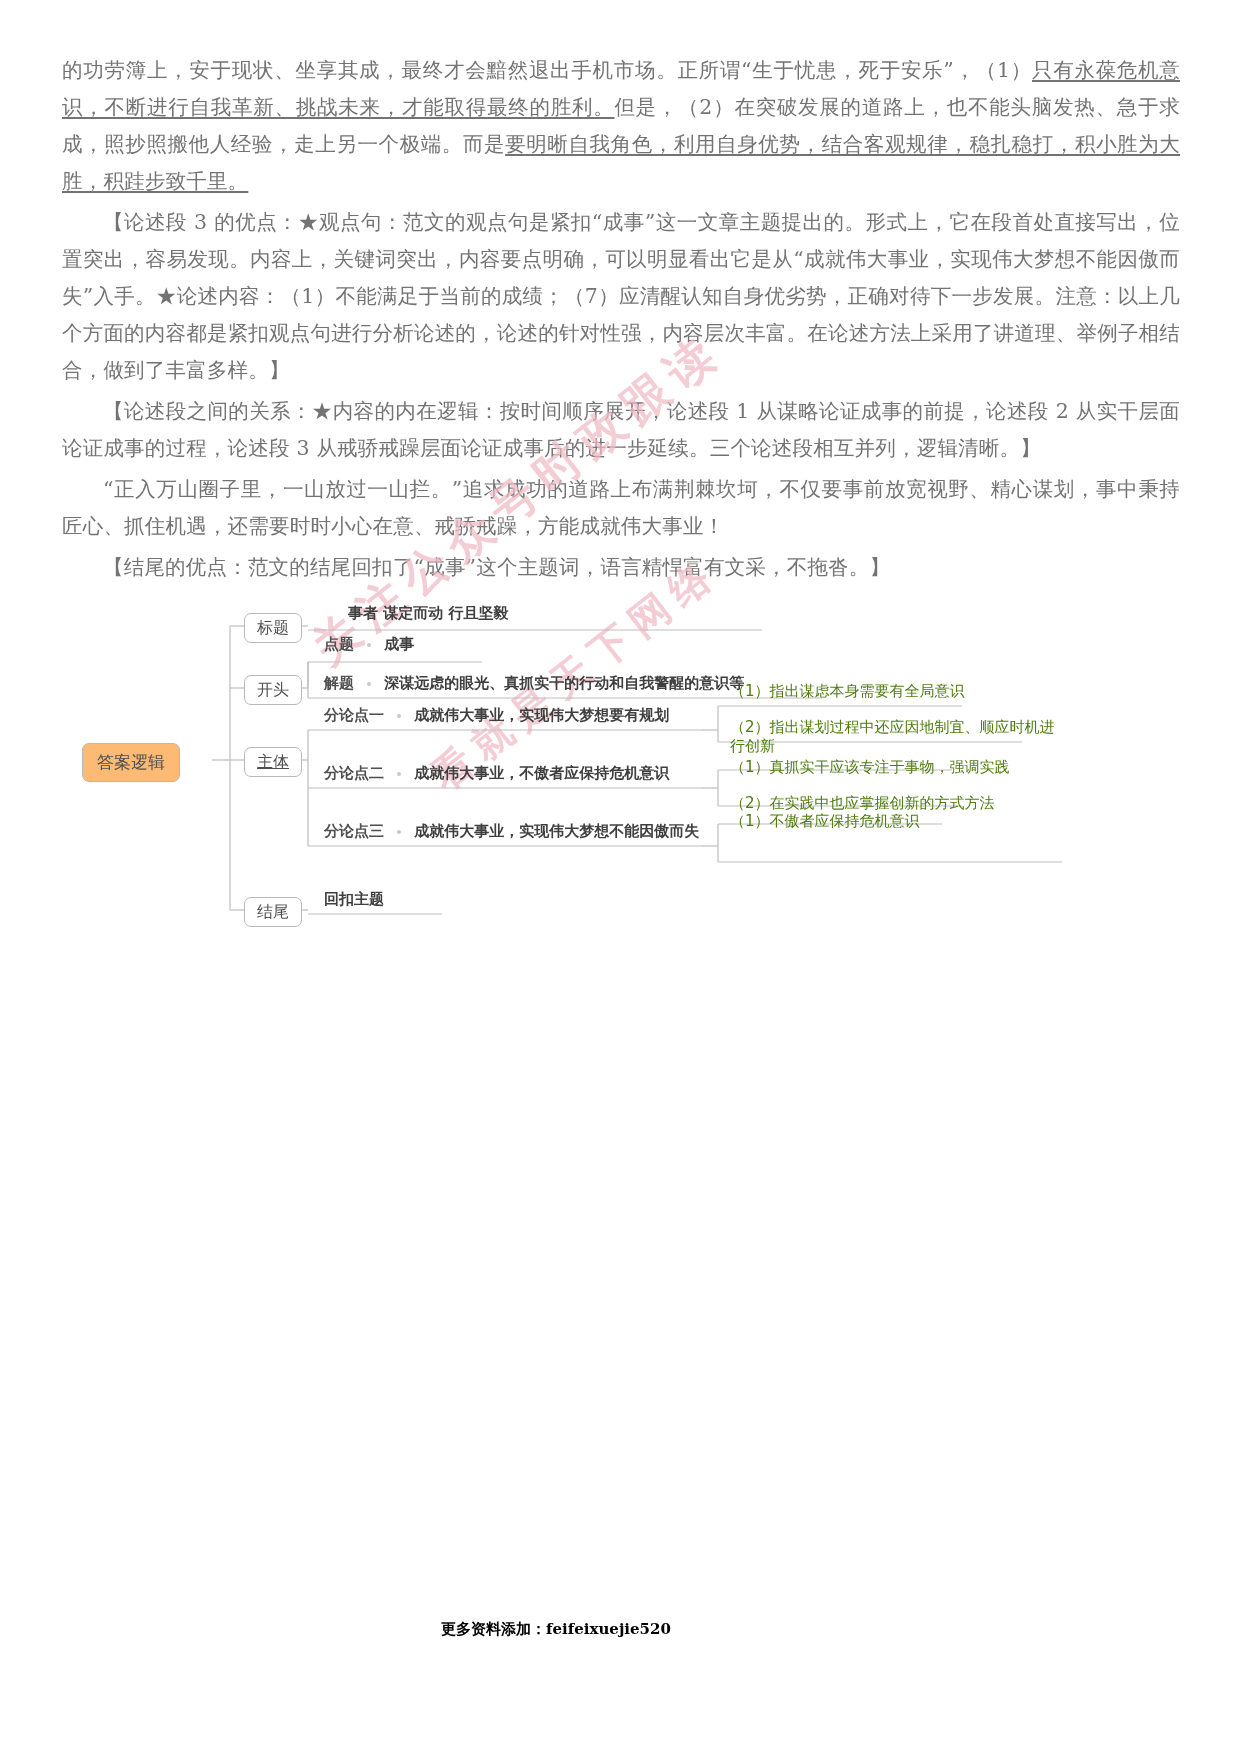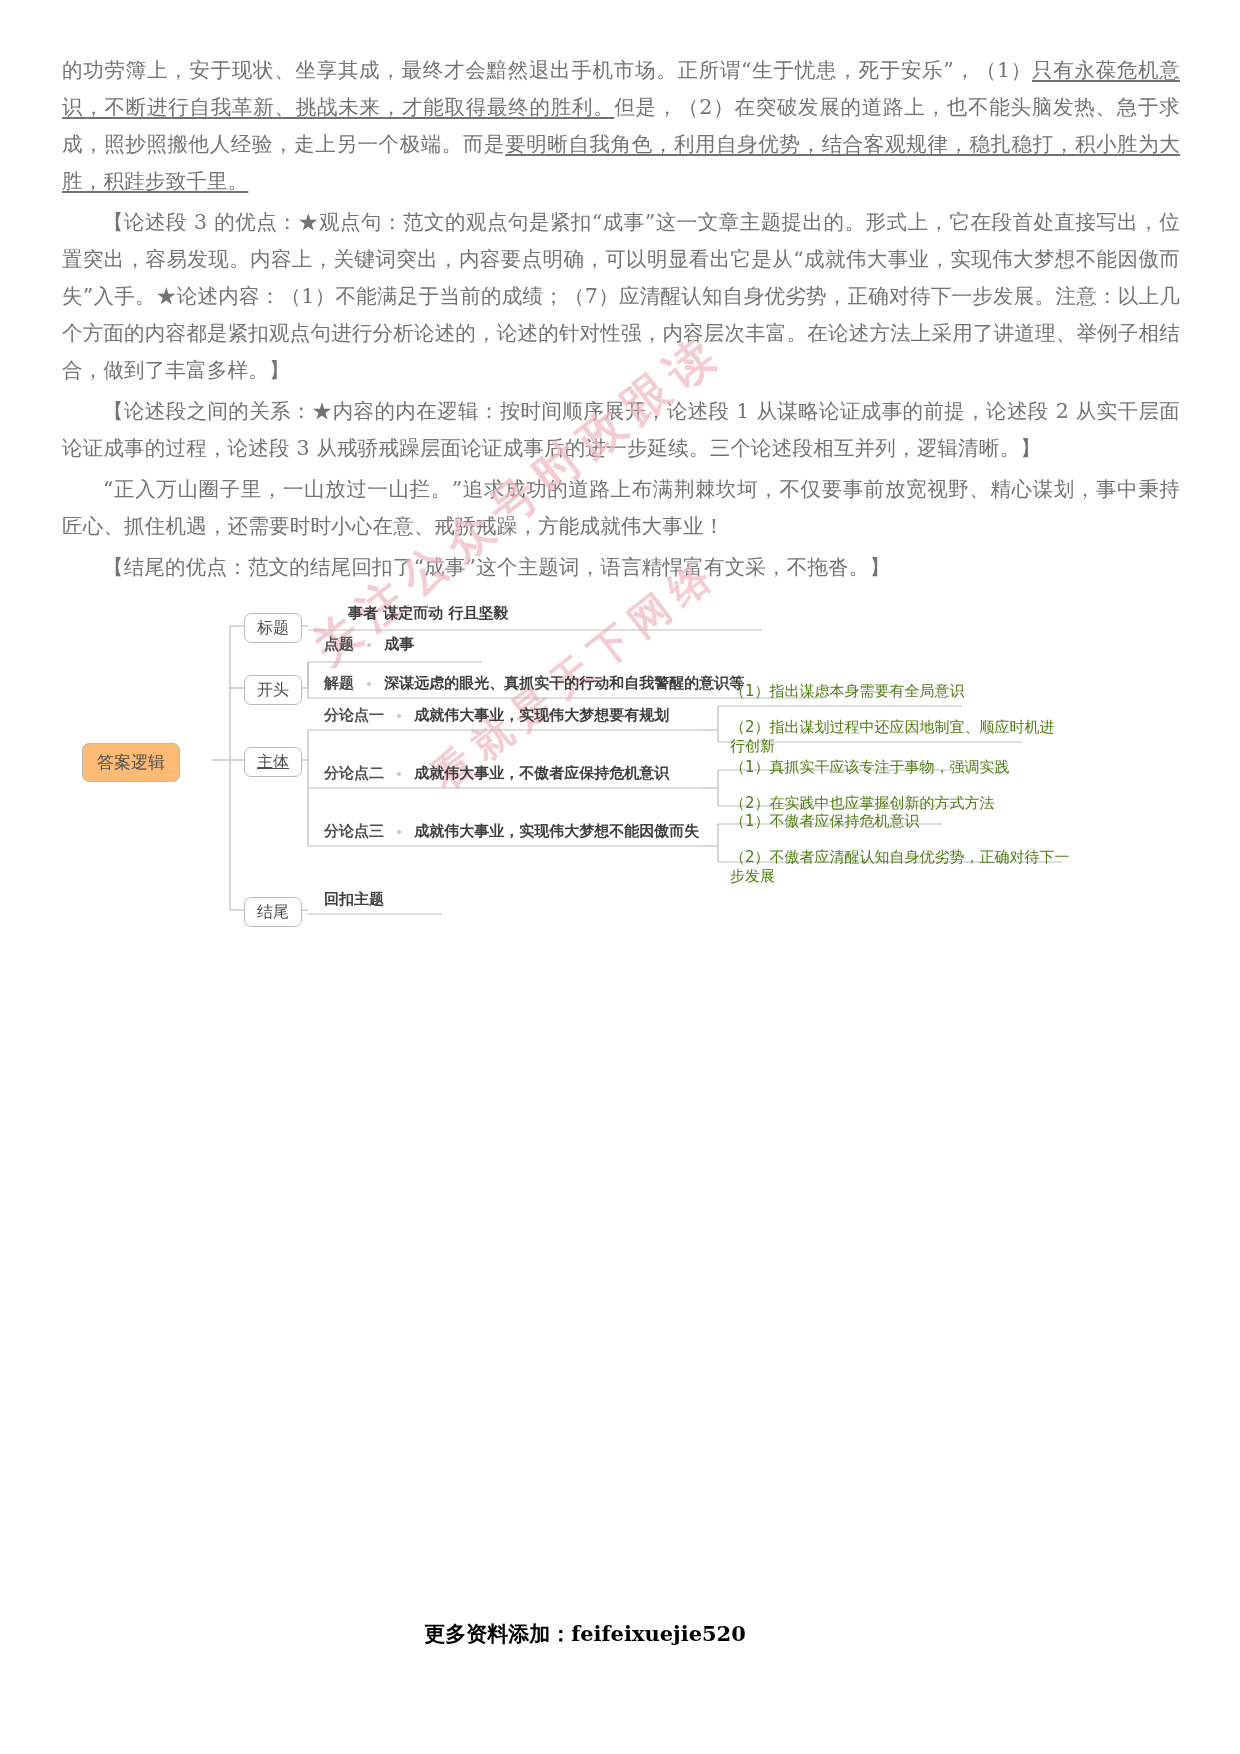--- a/index.html
+++ b/index.html
@@ -128,24 +128,23 @@
   }
 
   
   .footer {
     position: absolute;
     left: 0;
     top: 1620px;
     width: 1112px;
     text-align: center;
     font-family: "DejaVu Serif", "Liberation Serif", serif;
-    font-size: 21px;
+    font-size: 15px;
     font-weight: bold;
     color: #000;
-    margin-left: 29px;
   }
   .footer .mono {
     font-family: "DejaVu Serif", "Liberation Serif", serif;
   }
 </style>
 </head>
 <body>
 
 <div class="page">
 
@@ -274,21 +273,20 @@
     </div>
     <div class="node leaf" style="left:668px; top:148px; width:330px;">（1）真抓实干应该专注于事物，强调实践</div>
     <div class="node leaf" style="left:668px; top:184px; width:330px;">（2）在实践中也应掌握创新的方式方法</div>
 
     <div class="node" style="left:262px; top:211px;">
       <span class="label-sm">分论点三</span>
       <span class="dot"></span>
       <span class="leaf leaf-strong" style="position:static;">成就伟大事业，实现伟大梦想不能因傲而失</span>
     </div>
     <div class="node leaf" style="left:668px; top:202px; width:330px;">（1）不傲者应保持危机意识</div>
-    <div class="node leaf" style="left:668px; top:238px; width:340px;">（2）不傲者应清醒认知自身优劣势，正确对待下一步发展</div>
 
     <div class="node node-box" style="left:182px; top:287px;">
       <span>结尾</span>
     </div>
     <div class="node leaf leaf-strong" style="left:262px; top:280px;">回扣主题</div>
 
   </div>
 
   <div class="footer">
     <span>更多资料添加：</span><span class="mono">feifeixuejie520</span>

